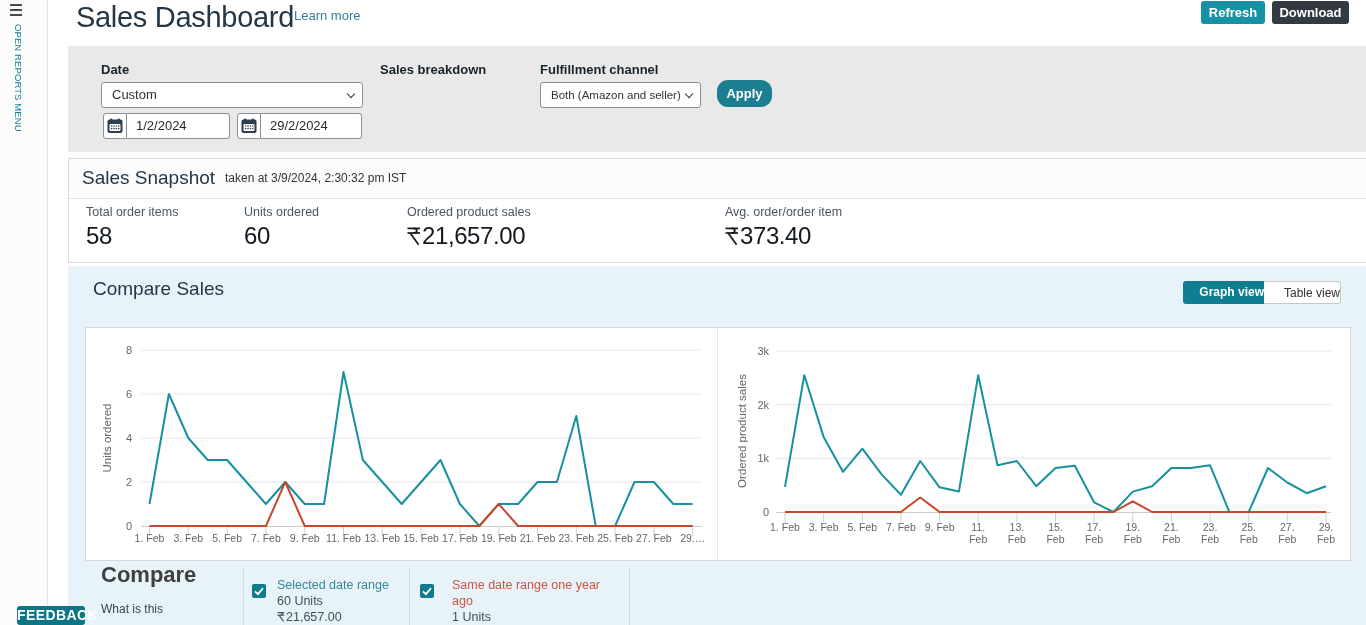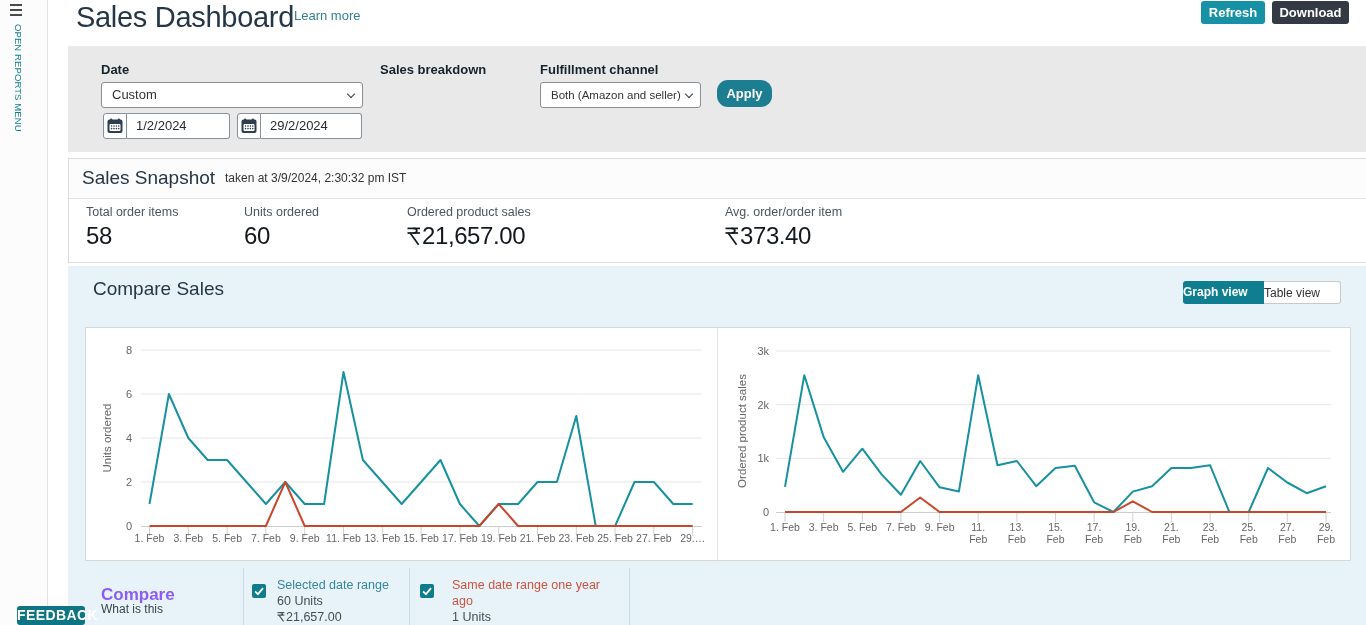--- a/index.html
+++ b/index.html
@@ -42,30 +42,30 @@
   .snaptitle { position:absolute; left:13px; top:8px; font-size:19px; color:#253746; }
   .snaptaken { position:absolute; left:156px; top:12px; font-size:12px; color:#333; }
   .metric { position:absolute; top:46px; }
   .mlabel { font-size:12.5px; color:#4c5560; }
   .mval { font-size:24px; color:#13191f; margin-top:3px; letter-spacing:-.4px; }
   
   .compare { position:absolute; left:68px; top:266px; width:1298px; height:359px; background:#e8f3f9; }
   .ctitle { position:absolute; left:25px; top:12px; font-size:19px; color:#253746; }
   .toggle { position:absolute; left:1115px; top:15px; height:23px; }
   .tbtn { position:absolute; top:0; height:23px; font-size:12px; font-weight:bold;
-    text-align:left; line-height:23px; }
+    text-align:right; line-height:23px; }
   .tbtn-graph { left:0; width:81px; background:#0f7e91; color:#fff; border-radius:3px 0 0 3px; }
   .tbtn-table { left:81px; width:77px; background:#fff; color:#333; border:1px solid #c8c8c8;
     border-left:none; border-radius:0 3px 3px 0; font-weight:normal; }
   .card { position:absolute; left:17px; top:61px; width:1266px; height:234px; background:#fff;
     border:1px solid #d8d8d8; }
   .carddiv { position:absolute; left:631px; top:0; width:1px; height:234px; background:#e5e5e5; }
   
   .vline { position:absolute; top:302px; width:1px; height:57px; background:#c9dde8; }
-  .lcompare { position:absolute; left:33px; top:319px; font-size:17px; font-weight:bold; color:#8b5cf6; }
+  .lcompare { position:absolute; left:33px; top:296px; font-size:22px; font-weight:bold; color:#404040; }
   .lwhat { position:absolute; left:33px; top:336px; font-size:12px; color:#39454e; }
   .cbx { position:absolute; width:14px; height:14px; background:#0e7c8c; border-radius:2px;
     color:#fff; font-size:11px; line-height:14px; text-align:center; }
   .ltext { position:absolute; font-size:12.5px; line-height:16px; }
   .teal { color:#35879b; }
   .red { color:#cc5440; }
   .dark { color:#434e58; }
   
   .feedback { position:absolute; left:17px; top:606px; width:68px; height:19px; background:#0d7583;
     border-radius:3px; color:#fff; font-size:14px; font-weight:bold; text-align:left;

